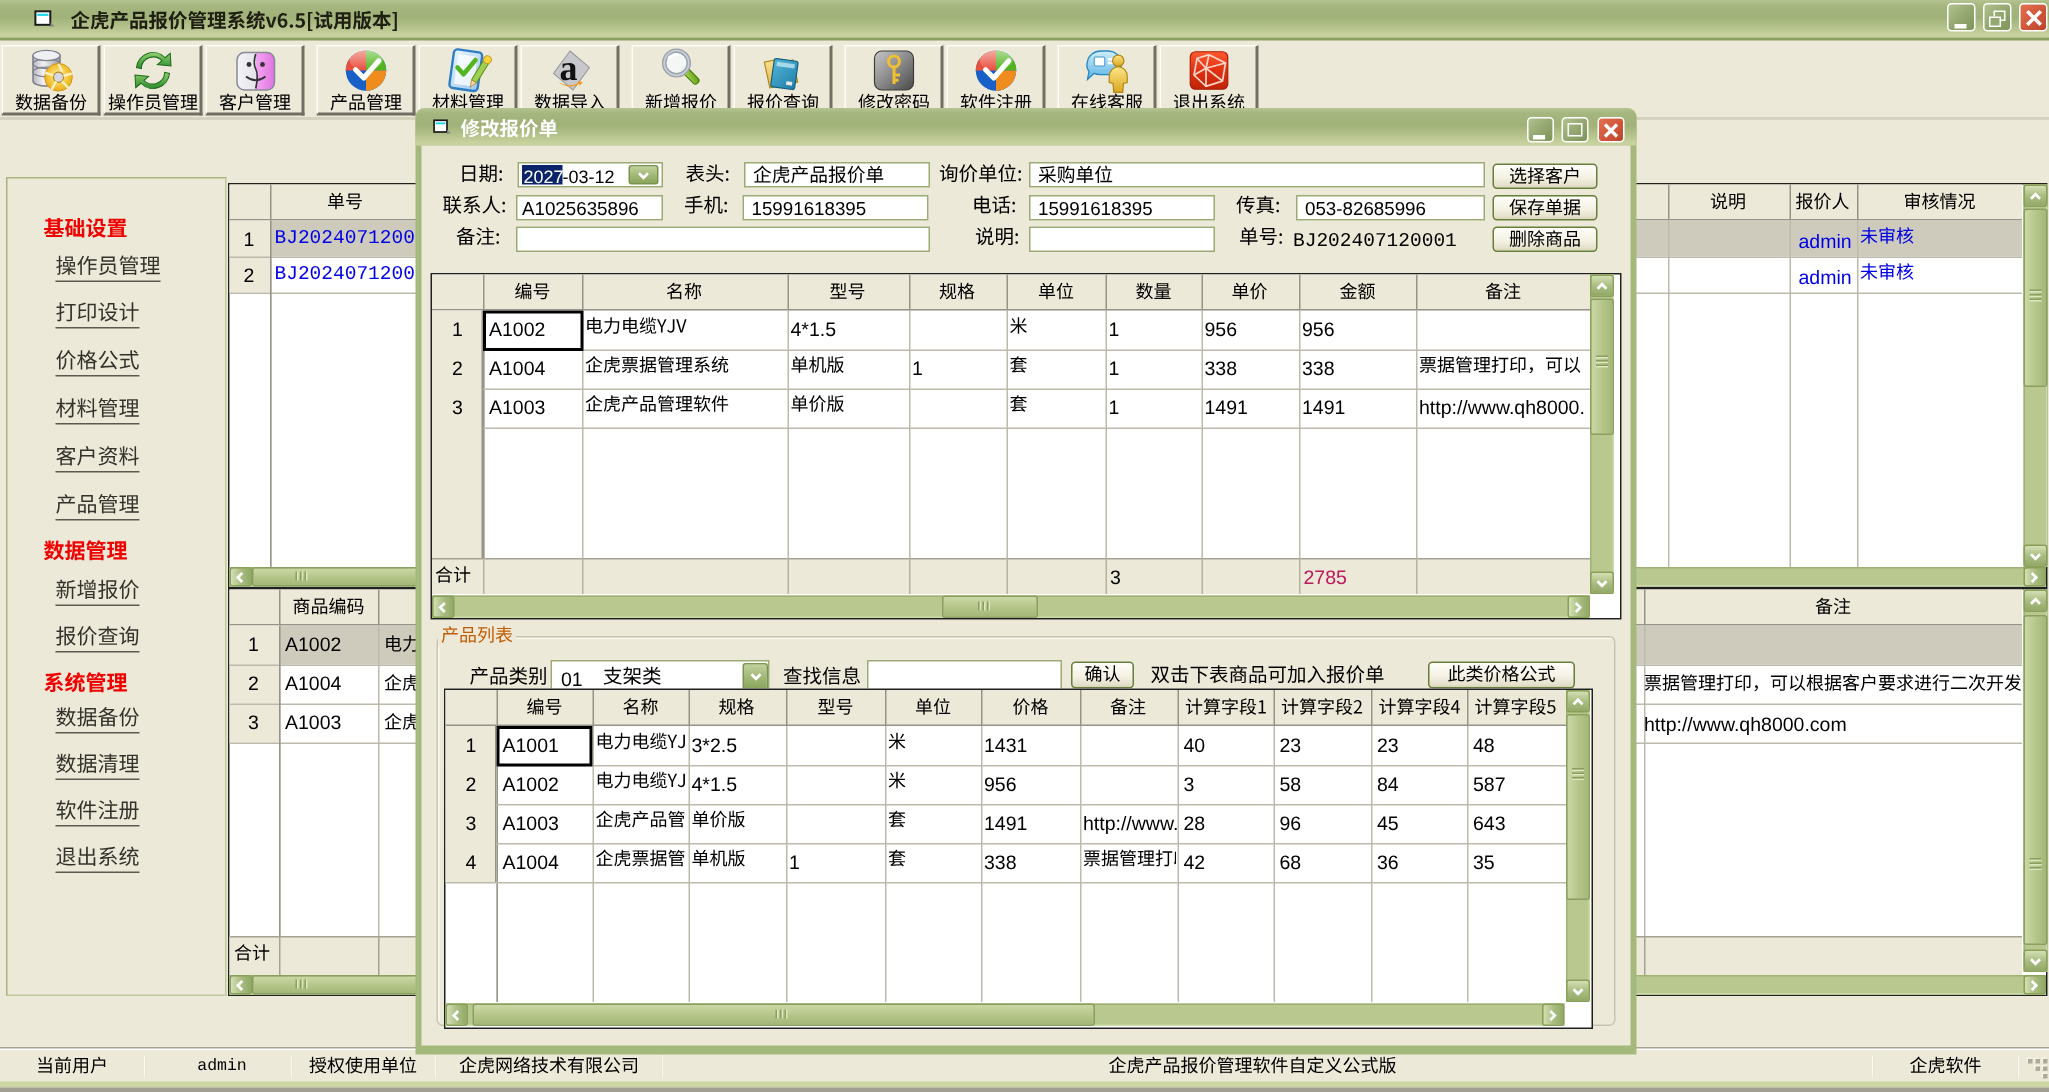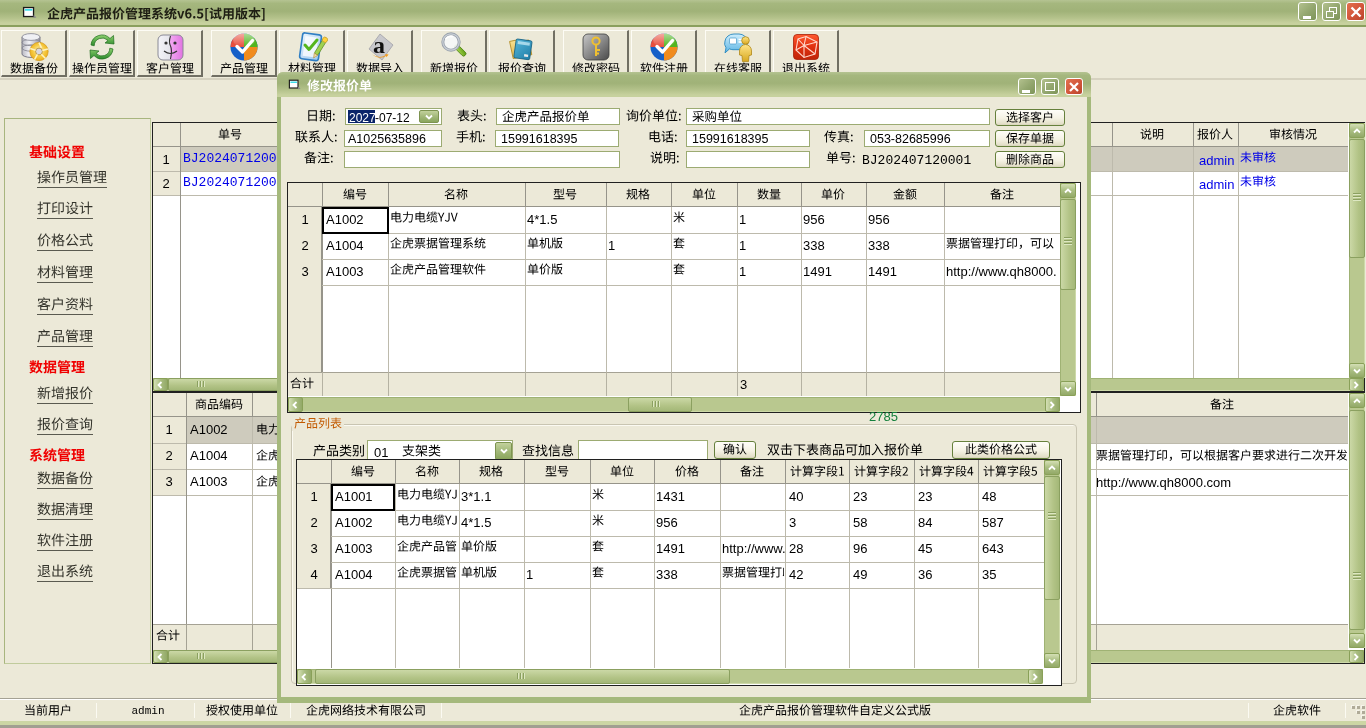--- a/index.html
+++ b/index.html
@@ -1155,21 +1155,21 @@
     <div class="sbtnh" style="left:1028px;top:669px;width:15px;height:15px">
       <svg width="10" height="8" viewBox="0 0 10 8" style="position:absolute;left:50%;top:50%;margin:-4px 0 0 -5px">
         <path d="M2.5,1 L5.5,4 L2.5,7" fill="none" stroke="#fff" stroke-width="1.8"></path>
       </svg>
     </div>
     <div class="thumbh" style="left:315px;top:669px;width:415px;height:15px"></div>
     <div class="abs" style="left:517px;top:673px;width:1px;height:6px;background:#8ba060;box-shadow:1px 0 0 #dde7c2"></div>
     <div class="abs" style="left:520px;top:673px;width:1px;height:6px;background:#8ba060;box-shadow:1px 0 0 #dde7c2"></div>
     <div class="abs" style="left:523px;top:673px;width:1px;height:6px;background:#8ba060;box-shadow:1px 0 0 #dde7c2"></div>
 <div class="ax" style="font:12px 'Liberation Sans',sans-serif;color:#fff;top:110.6px;left:349px;">2027</div>
-    <div class="ax" style="font:12px 'Liberation Sans',sans-serif;color:#000;top:110.6px;left:375px;">-07-12</div>
+    <div class="ax" style="font:12px 'Liberation Sans',sans-serif;color:#000;top:110.6px;left:375px;">-03-12</div>
     <div class="ax" style="font:12.5px 'Liberation Sans',sans-serif;color:#000;top:132.0px;left:348px;">A1025635896</div>
     <div class="ax" style="font:12.5px 'Liberation Sans',sans-serif;color:#000;top:132.0px;left:501px;">15991618395</div>
     <div class="ax" style="font:12.5px 'Liberation Sans',sans-serif;color:#000;top:132.0px;left:692px;">15991618395</div>
     <div class="ax" style="font:12.5px 'Liberation Sans',sans-serif;color:#000;top:132.0px;left:870px;">053-82685996</div>
     <div class="ax" style="font:13px 'Liberation Mono',monospace;color:#000;top:152.9px;left:862px;">BJ202407120001</div>
     <div class="ax" style="font:13px 'Liberation Sans',sans-serif;color:#000;top:211.9px;left:305px;transform:translateX(-50%);">1</div>
     <div class="ax" style="font:13px 'Liberation Sans',sans-serif;color:#000;top:237.9px;left:305px;transform:translateX(-50%);">2</div>
     <div class="ax" style="font:13px 'Liberation Sans',sans-serif;color:#000;top:263.9px;left:305px;transform:translateX(-50%);">3</div>
     <div class="ax" style="font:13px 'Liberation Sans',sans-serif;color:#000;top:211.9px;left:326px;">A1002</div>
     <div class="ax" style="font:13px 'Liberation Sans',sans-serif;color:#000;top:211.9px;left:527px;">4*1.5</div>
@@ -1180,25 +1180,25 @@
     <div class="ax" style="font:13px 'Liberation Sans',sans-serif;color:#000;top:237.9px;left:608px;">1</div>
     <div class="ax" style="font:13px 'Liberation Sans',sans-serif;color:#000;top:237.9px;left:739px;">1</div>
     <div class="ax" style="font:13px 'Liberation Sans',sans-serif;color:#000;top:237.9px;left:803px;">338</div>
     <div class="ax" style="font:13px 'Liberation Sans',sans-serif;color:#000;top:237.9px;left:868px;">338</div>
     <div class="ax" style="font:13px 'Liberation Sans',sans-serif;color:#000;top:263.9px;left:326px;">A1003</div>
     <div class="ax" style="font:13px 'Liberation Sans',sans-serif;color:#000;top:263.9px;left:739px;">1</div>
     <div class="ax" style="font:13px 'Liberation Sans',sans-serif;color:#000;top:263.9px;left:803px;">1491</div>
     <div class="ax" style="font:13px 'Liberation Sans',sans-serif;color:#000;top:263.9px;left:868px;">1491</div>
     <div class="ax" style="font:13px 'Liberation Sans',sans-serif;color:#000;top:263.9px;left:946px;width:112px;overflow:hidden;">http://www.qh8000.</div>
     <div class="ax" style="font:13px 'Liberation Sans',sans-serif;color:#000;top:376.9px;left:740px;">3</div>
-    <div class="ax" style="font:13px 'Liberation Sans',sans-serif;color:#15803d;top:376.9px;left:869px;margin-top:32px;">2785</div>
+    <div class="ax" style="font:13px 'Liberation Sans',sans-serif;color:#be185d;top:376.9px;left:869px;">2785</div>
     <div class="ax" style="font:13px 'Liberation Sans',sans-serif;color:#000;top:444.9px;left:374px;">01</div>
     <div class="ax" style="font:13px 'Liberation Sans',sans-serif;color:#000;top:488.9px;left:314px;transform:translateX(-50%);">1</div>
     <div class="ax" style="font:13px 'Liberation Sans',sans-serif;color:#000;top:488.9px;left:335px;">A1001</div>
-    <div class="ax" style="font:13px 'Liberation Sans',sans-serif;color:#000;top:488.9px;left:461px;">3*1.1</div>
+    <div class="ax" style="font:13px 'Liberation Sans',sans-serif;color:#000;top:488.9px;left:461px;">3*2.5</div>
     <div class="ax" style="font:13px 'Liberation Sans',sans-serif;color:#000;top:488.9px;left:656px;">1431</div>
     <div class="ax" style="font:13px 'Liberation Sans',sans-serif;color:#000;top:488.9px;left:789px;">40</div>
     <div class="ax" style="font:13px 'Liberation Sans',sans-serif;color:#000;top:488.9px;left:853px;">23</div>
     <div class="ax" style="font:13px 'Liberation Sans',sans-serif;color:#000;top:488.9px;left:918px;">23</div>
     <div class="ax" style="font:13px 'Liberation Sans',sans-serif;color:#000;top:488.9px;left:982px;">48</div>
     <div class="ax" style="font:13px 'Liberation Sans',sans-serif;color:#000;top:514.9px;left:314px;transform:translateX(-50%);">2</div>
     <div class="ax" style="font:13px 'Liberation Sans',sans-serif;color:#000;top:514.9px;left:335px;">A1002</div>
     <div class="ax" style="font:13px 'Liberation Sans',sans-serif;color:#000;top:514.9px;left:461px;">4*1.5</div>
     <div class="ax" style="font:13px 'Liberation Sans',sans-serif;color:#000;top:514.9px;left:656px;">956</div>
     <div class="ax" style="font:13px 'Liberation Sans',sans-serif;color:#000;top:514.9px;left:789px;">3</div>
@@ -1211,21 +1211,21 @@
     <div class="ax" style="font:13px 'Liberation Sans',sans-serif;color:#000;top:540.9px;left:722px;width:78px;overflow:hidden;">http://www.</div>
     <div class="ax" style="font:13px 'Liberation Sans',sans-serif;color:#000;top:540.9px;left:789px;">28</div>
     <div class="ax" style="font:13px 'Liberation Sans',sans-serif;color:#000;top:540.9px;left:853px;">96</div>
     <div class="ax" style="font:13px 'Liberation Sans',sans-serif;color:#000;top:540.9px;left:918px;">45</div>
     <div class="ax" style="font:13px 'Liberation Sans',sans-serif;color:#000;top:540.9px;left:982px;">643</div>
     <div class="ax" style="font:13px 'Liberation Sans',sans-serif;color:#000;top:566.9px;left:314px;transform:translateX(-50%);">4</div>
     <div class="ax" style="font:13px 'Liberation Sans',sans-serif;color:#000;top:566.9px;left:335px;">A1004</div>
     <div class="ax" style="font:13px 'Liberation Sans',sans-serif;color:#000;top:566.9px;left:526px;">1</div>
     <div class="ax" style="font:13px 'Liberation Sans',sans-serif;color:#000;top:566.9px;left:656px;">338</div>
     <div class="ax" style="font:13px 'Liberation Sans',sans-serif;color:#000;top:566.9px;left:789px;">42</div>
-    <div class="ax" style="font:13px 'Liberation Sans',sans-serif;color:#000;top:566.9px;left:853px;">49</div>
+    <div class="ax" style="font:13px 'Liberation Sans',sans-serif;color:#000;top:566.9px;left:853px;">68</div>
     <div class="ax" style="font:13px 'Liberation Sans',sans-serif;color:#000;top:566.9px;left:918px;">36</div>
     <div class="ax" style="font:13px 'Liberation Sans',sans-serif;color:#000;top:566.9px;left:982px;">35</div>
 <svg style="position:absolute;left:307.0px;top:80.0px;overflow:visible" width="2" height="2">
       <g fill="#fff" transform="translate(0 10.40) scale(0.01300,-0.01300)">
         <use href="#g125"></use>
         <use href="#g126" x="1000.0"></use>
         <use href="#g4" x="2000.0"></use>
         <use href="#g5" x="3000.0"></use>
         <use href="#g127" x="4000.0"></use>
       </g>

